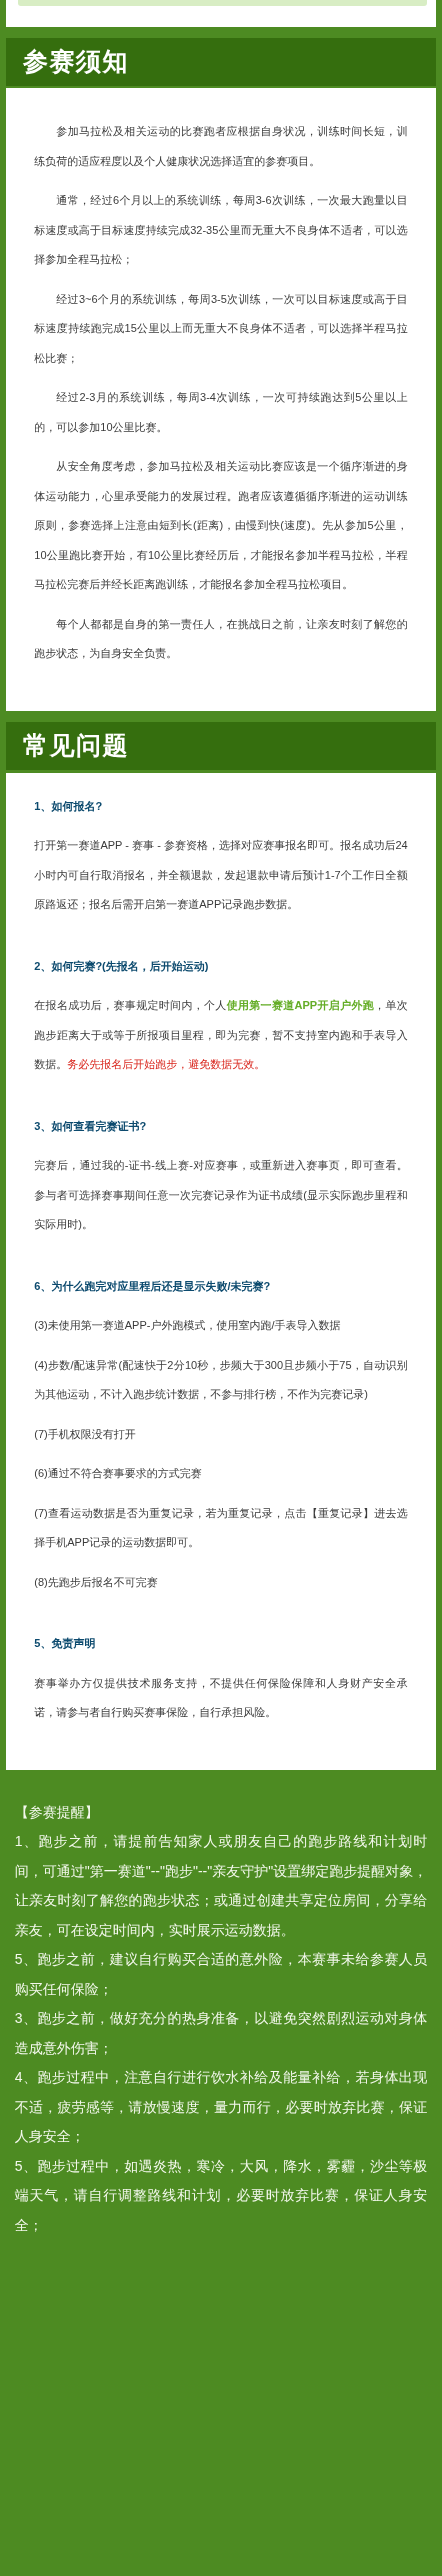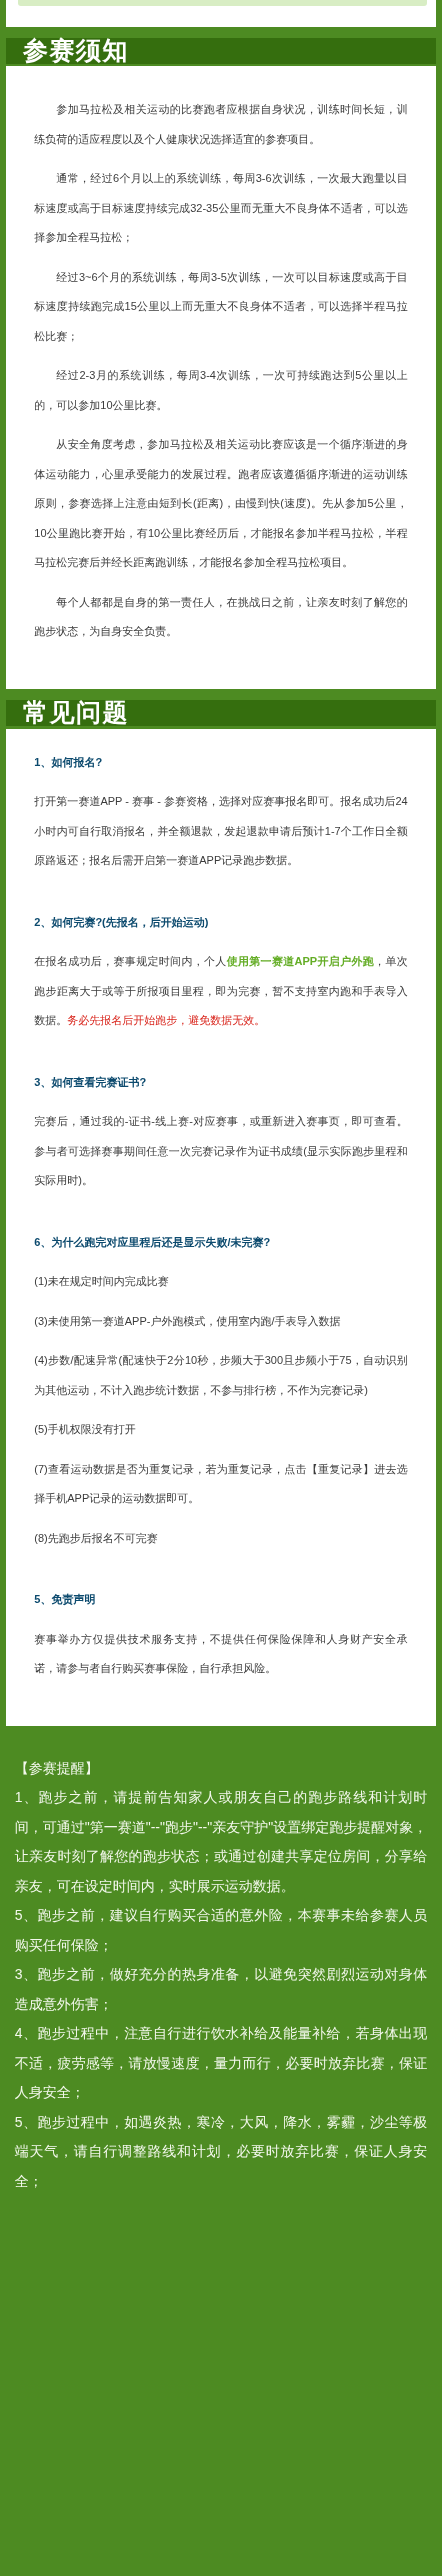--- a/index.html
+++ b/index.html
@@ -24,21 +24,21 @@
   }
   .top-strip {
     height: 5.9px;
     background: #d8edc4;
     margin: 0 8.8px 0 12.5px;
     border-radius: 0 0 2.9px 2.9px;
   }
   .sec-header {
     background: #356e0e;
     margin: 11px 5.9px 0 5.9px;
-    height: 26px;
+    height: 48px;
     display: flex;
     align-items: center;
     padding: 0 17px;
     color: #ffffff;
     font-size: 25px;
     font-weight: 700;
     letter-spacing: 1.5px;
   }
   .body-card {
     background: #ffffff;
@@ -103,24 +103,24 @@
     <p class="q">1、如何报名?</p>
     <p class="a">打开第一赛道APP - 赛事 - 参赛资格，选择对应赛事报名即可。报名成功后24小时内可自行取消报名，并全额退款，发起退款申请后预计1-7个工作日全额原路返还；报名后需开启第一赛道APP记录跑步数据。</p>
 
     <p class="q">2、如何完赛?(先报名，后开始运动)</p>
     <p class="a"><span>在报名成功后，赛事规定时间内，个人</span><span class="green">使用第一赛道APP开启户外跑</span><span>，单次跑步距离大于或等于所报项目里程，即为完赛，暂不支持室内跑和手表导入数据。</span><span class="red">务必先报名后开始跑步，避免数据无效。</span></p>
 
     <p class="q">3、如何查看完赛证书?</p>
     <p class="a">完赛后，通过我的-证书-线上赛-对应赛事，或重新进入赛事页，即可查看。参与者可选择赛事期间任意一次完赛记录作为证书成绩(显示实际跑步里程和实际用时)。</p>
 
     <p class="q">6、为什么跑完对应里程后还是显示失败/未完赛?</p>
-    <p class="a">(1)未在规定时间内完成比赛</p>
     <p class="a">(3)未使用第一赛道APP-户外跑模式，使用室内跑/手表导入数据</p>
     <p class="a">(4)步数/配速异常(配速快于2分10秒，步频大于300且步频小于75，自动识别为其他运动，不计入跑步统计数据，不参与排行榜，不作为完赛记录)</p>
-    <p class="a">(5)手机权限没有打开</p>
+    <p class="a">(7)手机权限没有打开</p>
+    <p class="a">(6)通过不符合赛事要求的方式完赛</p>
     <p class="a">(7)查看运动数据是否为重复记录，若为重复记录，点击【重复记录】进去选择手机APP记录的运动数据即可。</p>
     <p class="a">(8)先跑步后报名不可完赛</p>
 
     <p class="q">5、免责声明</p>
     <p class="a">赛事举办方仅提供技术服务支持，不提供任何保险保障和人身财产安全承诺，请参与者自行购买赛事保险，自行承担风险。</p>
 
   </div>
 
   <div class="reminder">
     <p>【参赛提醒】</p>

